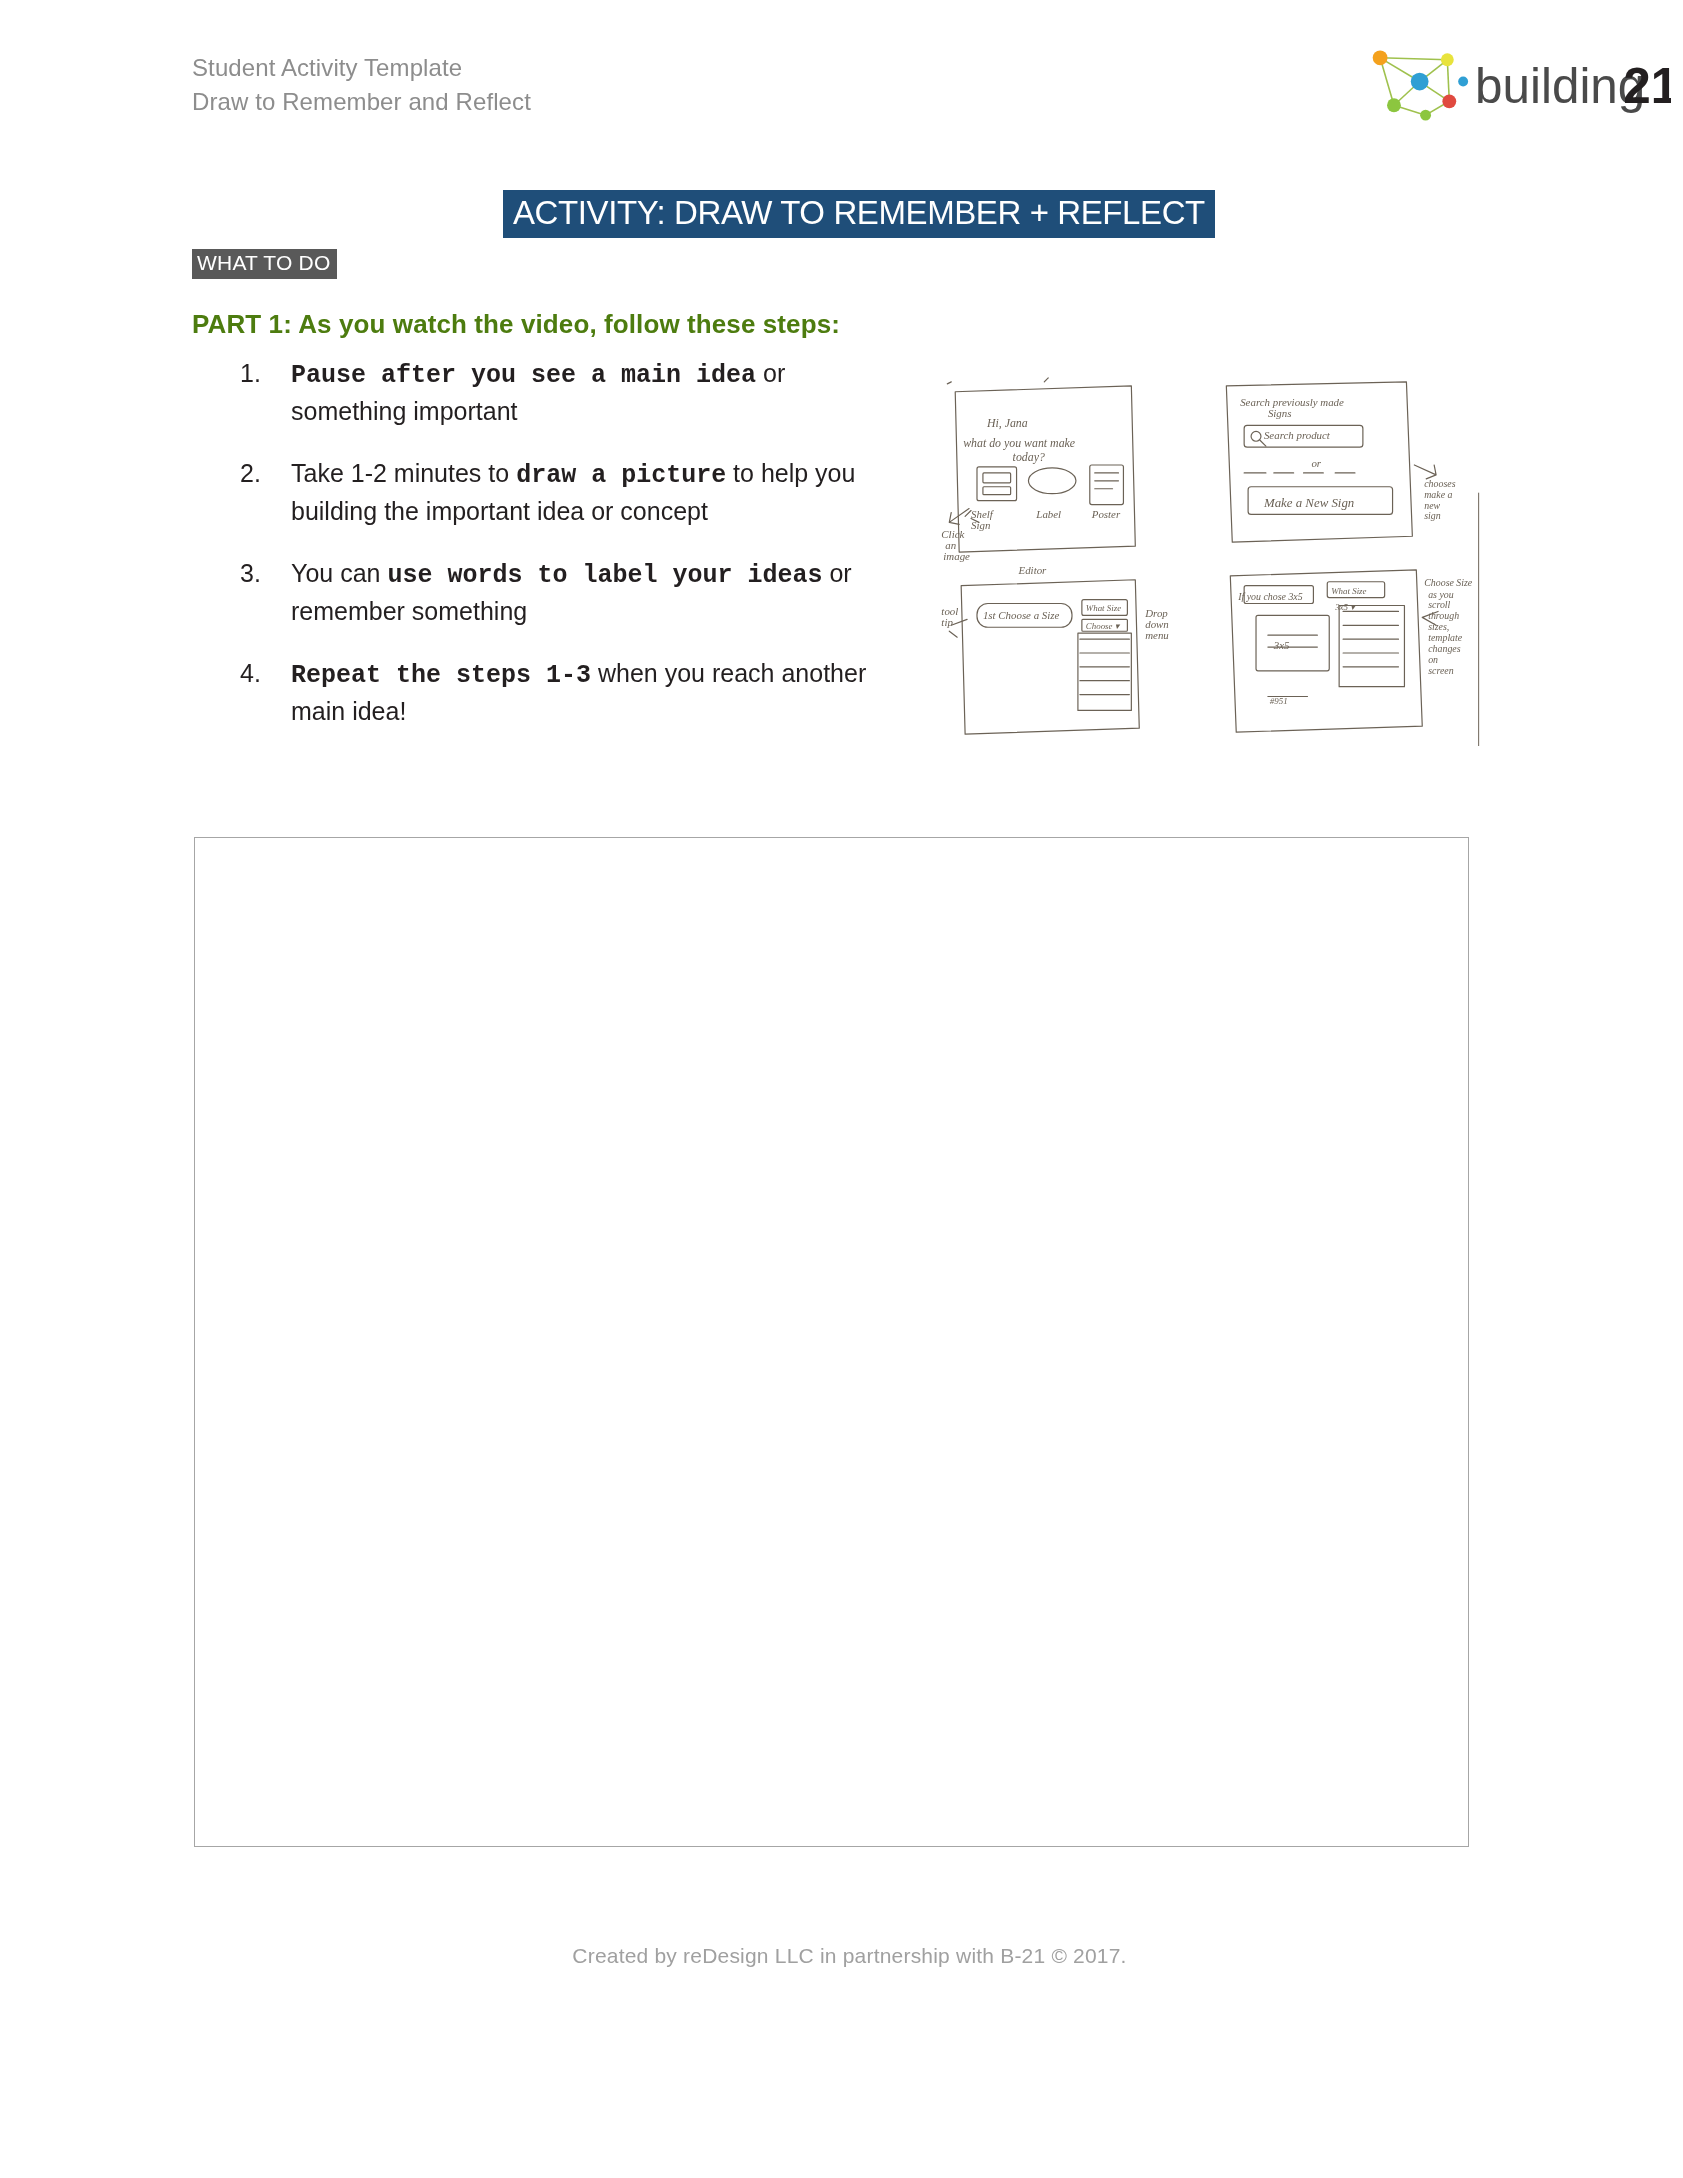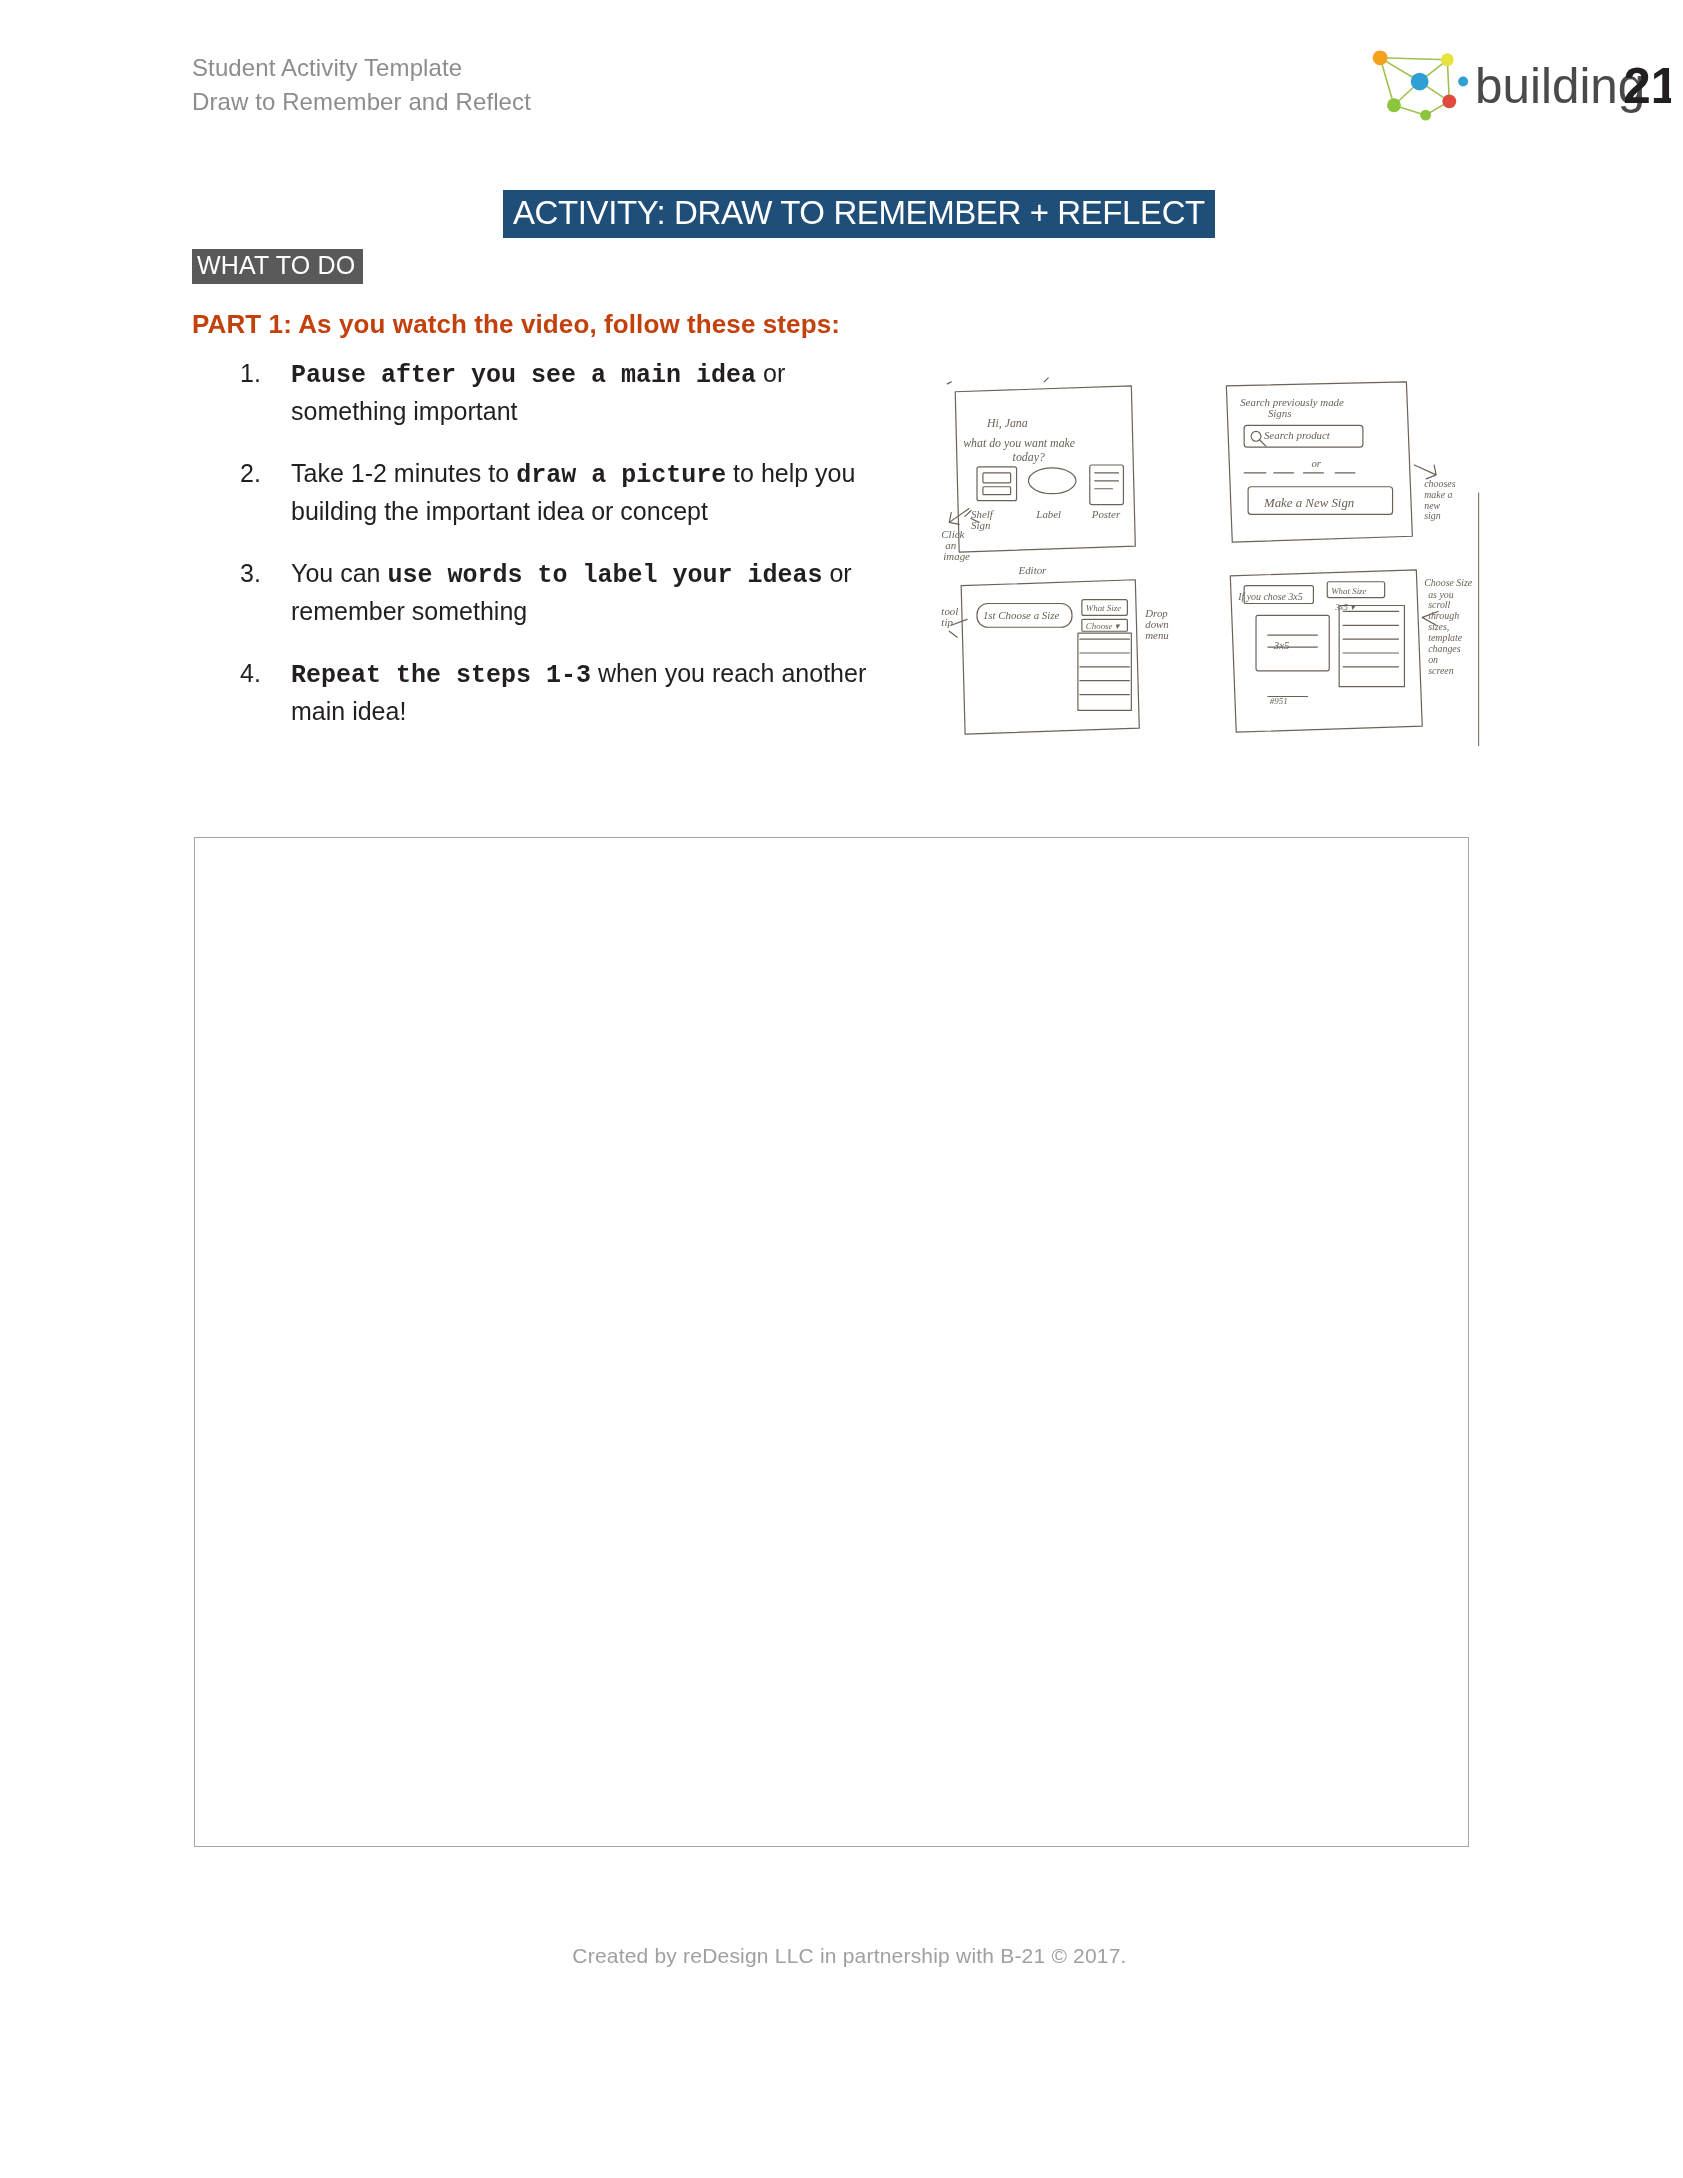--- a/index.html
+++ b/index.html
@@ -67,35 +67,35 @@
     white-space: nowrap;
   }
 
   
   .section-tag {
     position: absolute;
     top: 249px;
     left: 192px;
     background: #595959;
     color: #ffffff;
-    font-size: 25px;
+    font-size: 21px;
     line-height: 1.15;
     padding: 2px 7px 4px 5px;
     letter-spacing: 0.2px;
     white-space: nowrap;
   }
 
   
   .part-heading {
     position: absolute;
     top: 309px;
     left: 192px;
     font-size: 26px;
     font-weight: bold;
-    color: #c2410c;
+    color: #4d7c0f;
     letter-spacing: 0.1px;
     white-space: nowrap;
   }
 
   
   .steps {
     position: absolute;
     top: 356px;
     left: 230px;
     width: 673px;

